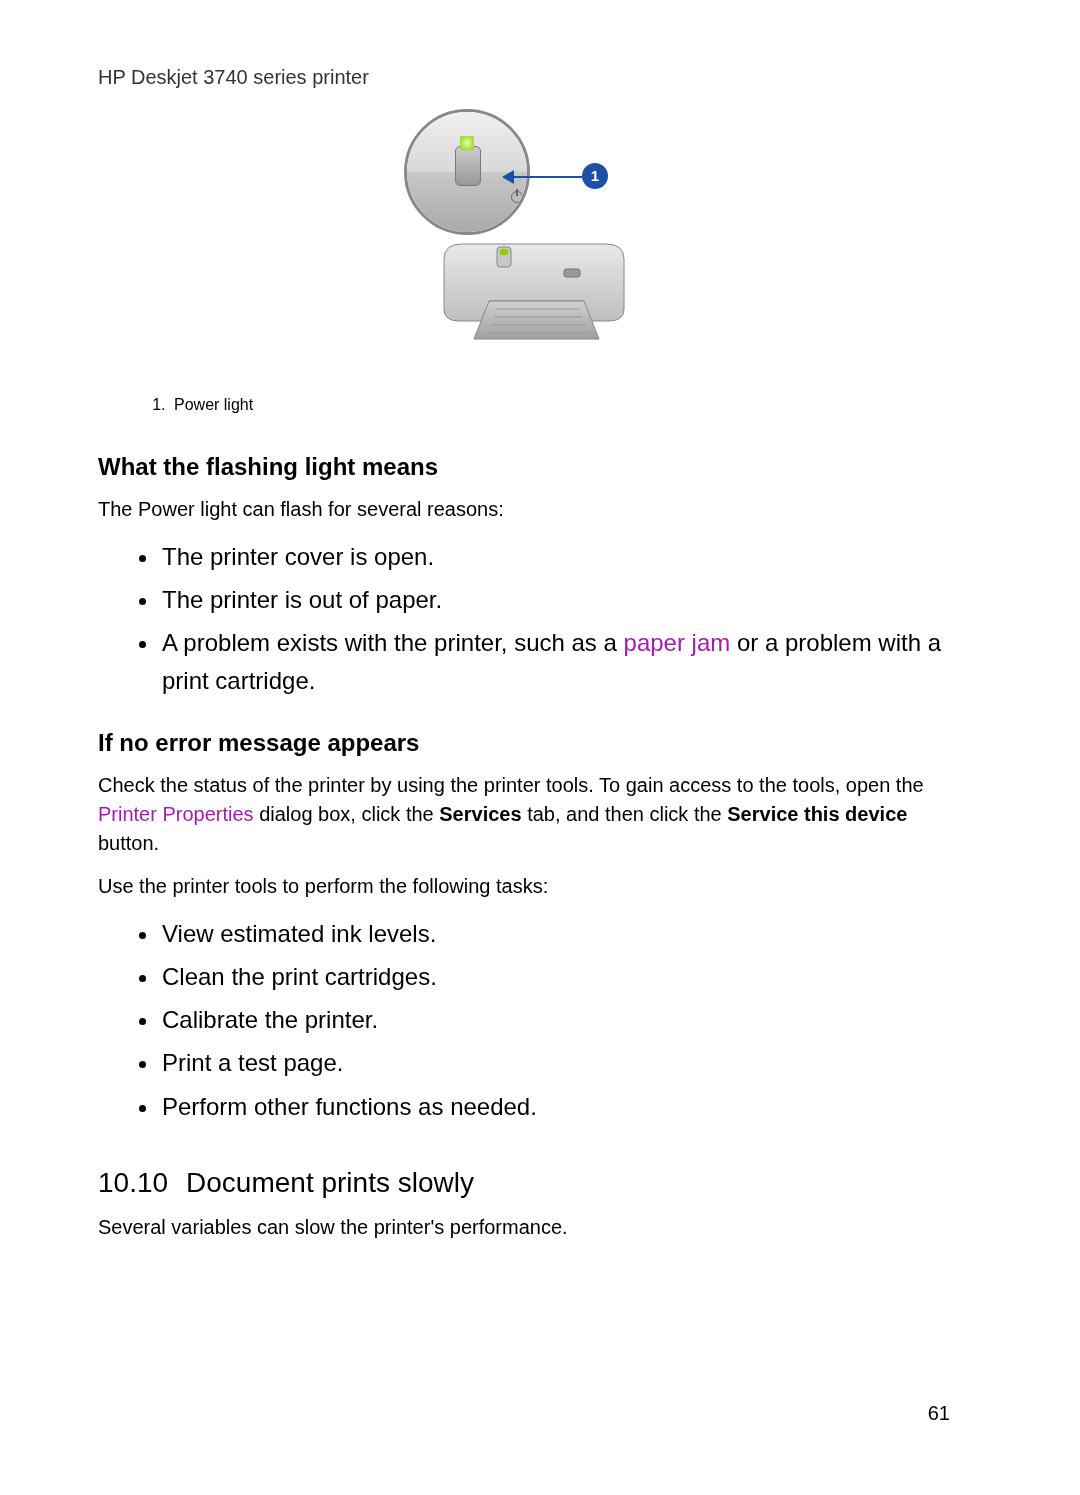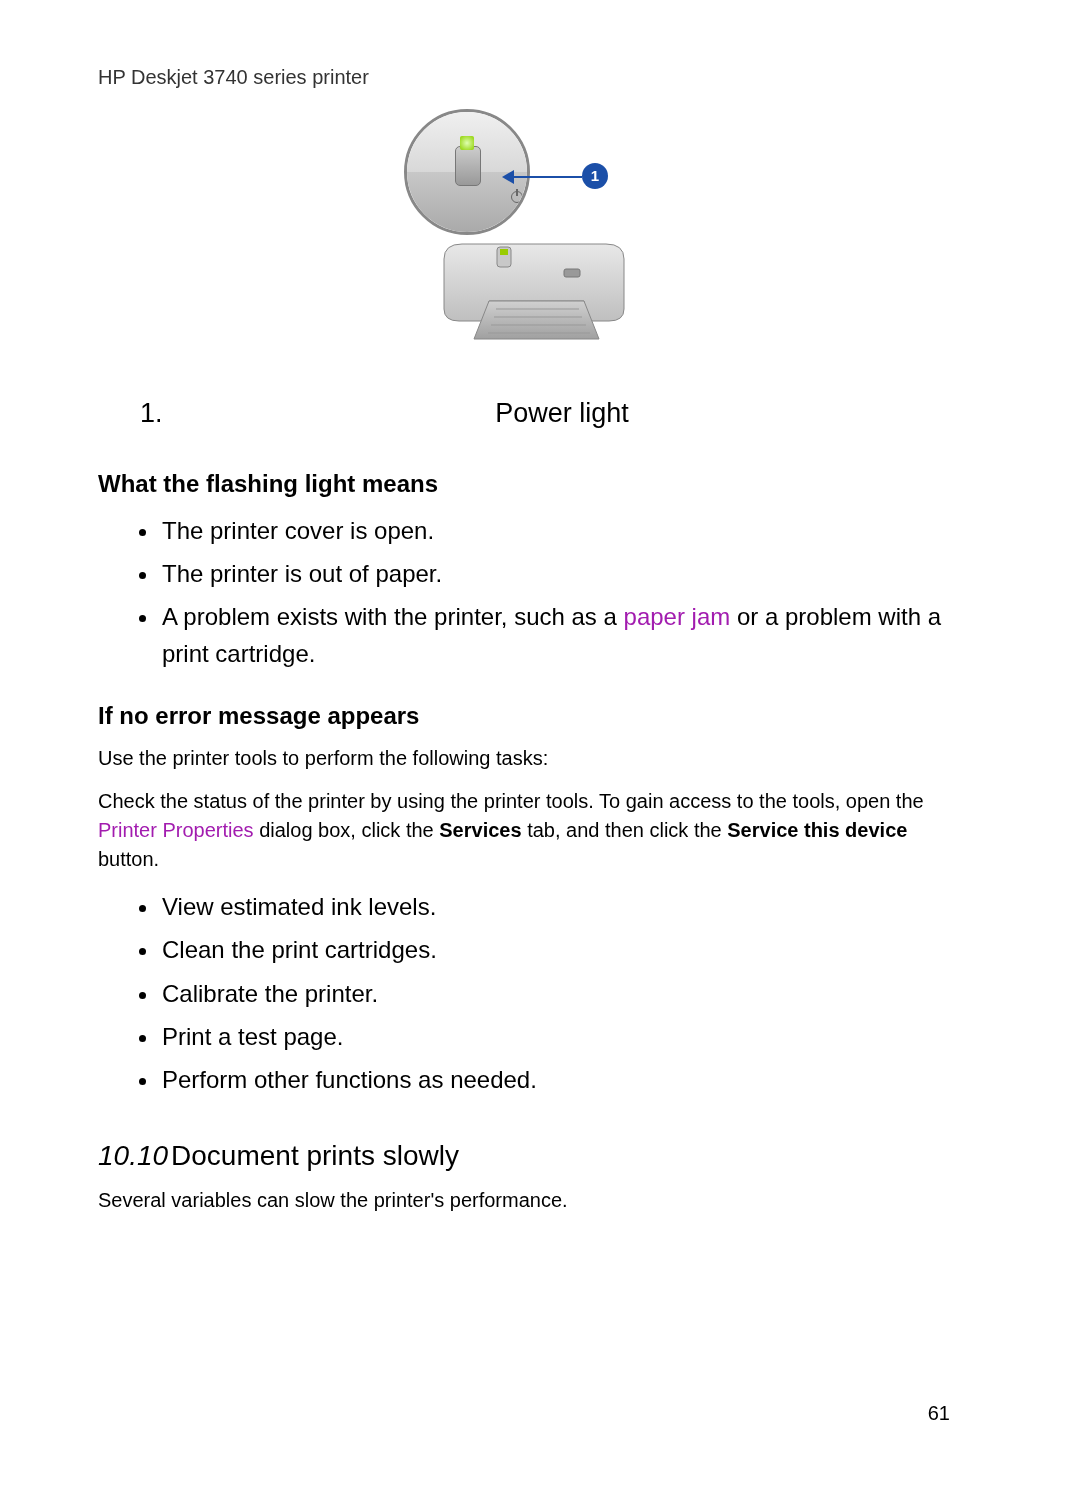--- a/index.html
+++ b/index.html
@@ -26,23 +26,22 @@
     }
     .figure {
       display: inline-block;
       position: relative;
       width: 260px;
       height: 230px;
     }
     .ol-num {
       margin: 0 0 36px 0;
       padding-left: 72px;
-      font-size: 27px;
+      font-size: 16px;
       line-height: 1.5;
-      text-align: center;
     }
     .ol-num li {
       padding-left: 4px;
     }
     h3.sub {
       font-size: 24px;
       font-weight: bold;
       margin: 30px 0 14px 0;
     }
     p.body {
@@ -67,22 +66,21 @@
     }
     .bold {
       font-weight: bold;
     }
     h2.section {
       font-size: 28px;
       font-weight: normal;
       margin: 42px 0 14px 0;
     }
     h2.section .num {
-      margin-right: 3px;
-      font-style: italic;
+      margin-right: 18px;
     }
     .page-number {
       position: absolute;
       bottom: 70px;
       right: 130px;
       font-size: 20px;
     }
     
     .printer-body {
       position: absolute;
@@ -229,34 +227,35 @@
       <div class="leader-arrow"></div>
       <div class="num-badge">1</div>
     </div>
   </div>
 
   <ol class="ol-num">
     <li>Power light</li>
   </ol>
 
   <h3 class="sub">What the flashing light means</h3>
+  <p class="body">The Power light can flash for several reasons:</p>
   <ul class="bul">
     <li>The printer cover is open.</li>
     <li>The printer is out of paper.</li>
     <li>
       <span>A problem exists with the printer, such as a </span><a class="link" href="#">paper jam</a><span> or a problem with a print cartridge.</span>
     </li>
   </ul>
 
 
   <h3 class="sub">If no error message appears</h3>
-  <p class="body">Use the printer tools to perform the following tasks:</p>
   <p class="body">
     <span>Check the status of the printer by using the printer tools. To gain access to the tools, open the </span><a class="link" href="#">Printer Properties</a><span> dialog box, click the </span><span class="bold">Services</span><span> tab, and then click the </span><span class="bold">Service this device</span><span> button.</span>
   </p>
+  <p class="body">Use the printer tools to perform the following tasks:</p>
   <ul class="bul">
     <li>View estimated ink levels.</li>
     <li>Clean the print cartridges.</li>
     <li>Calibrate the printer.</li>
     <li>Print a test page.</li>
     <li>Perform other functions as needed.</li>
   </ul>
 
   <h2 class="section">
     <span class="num">10.10</span><span>Document prints slowly</span>

